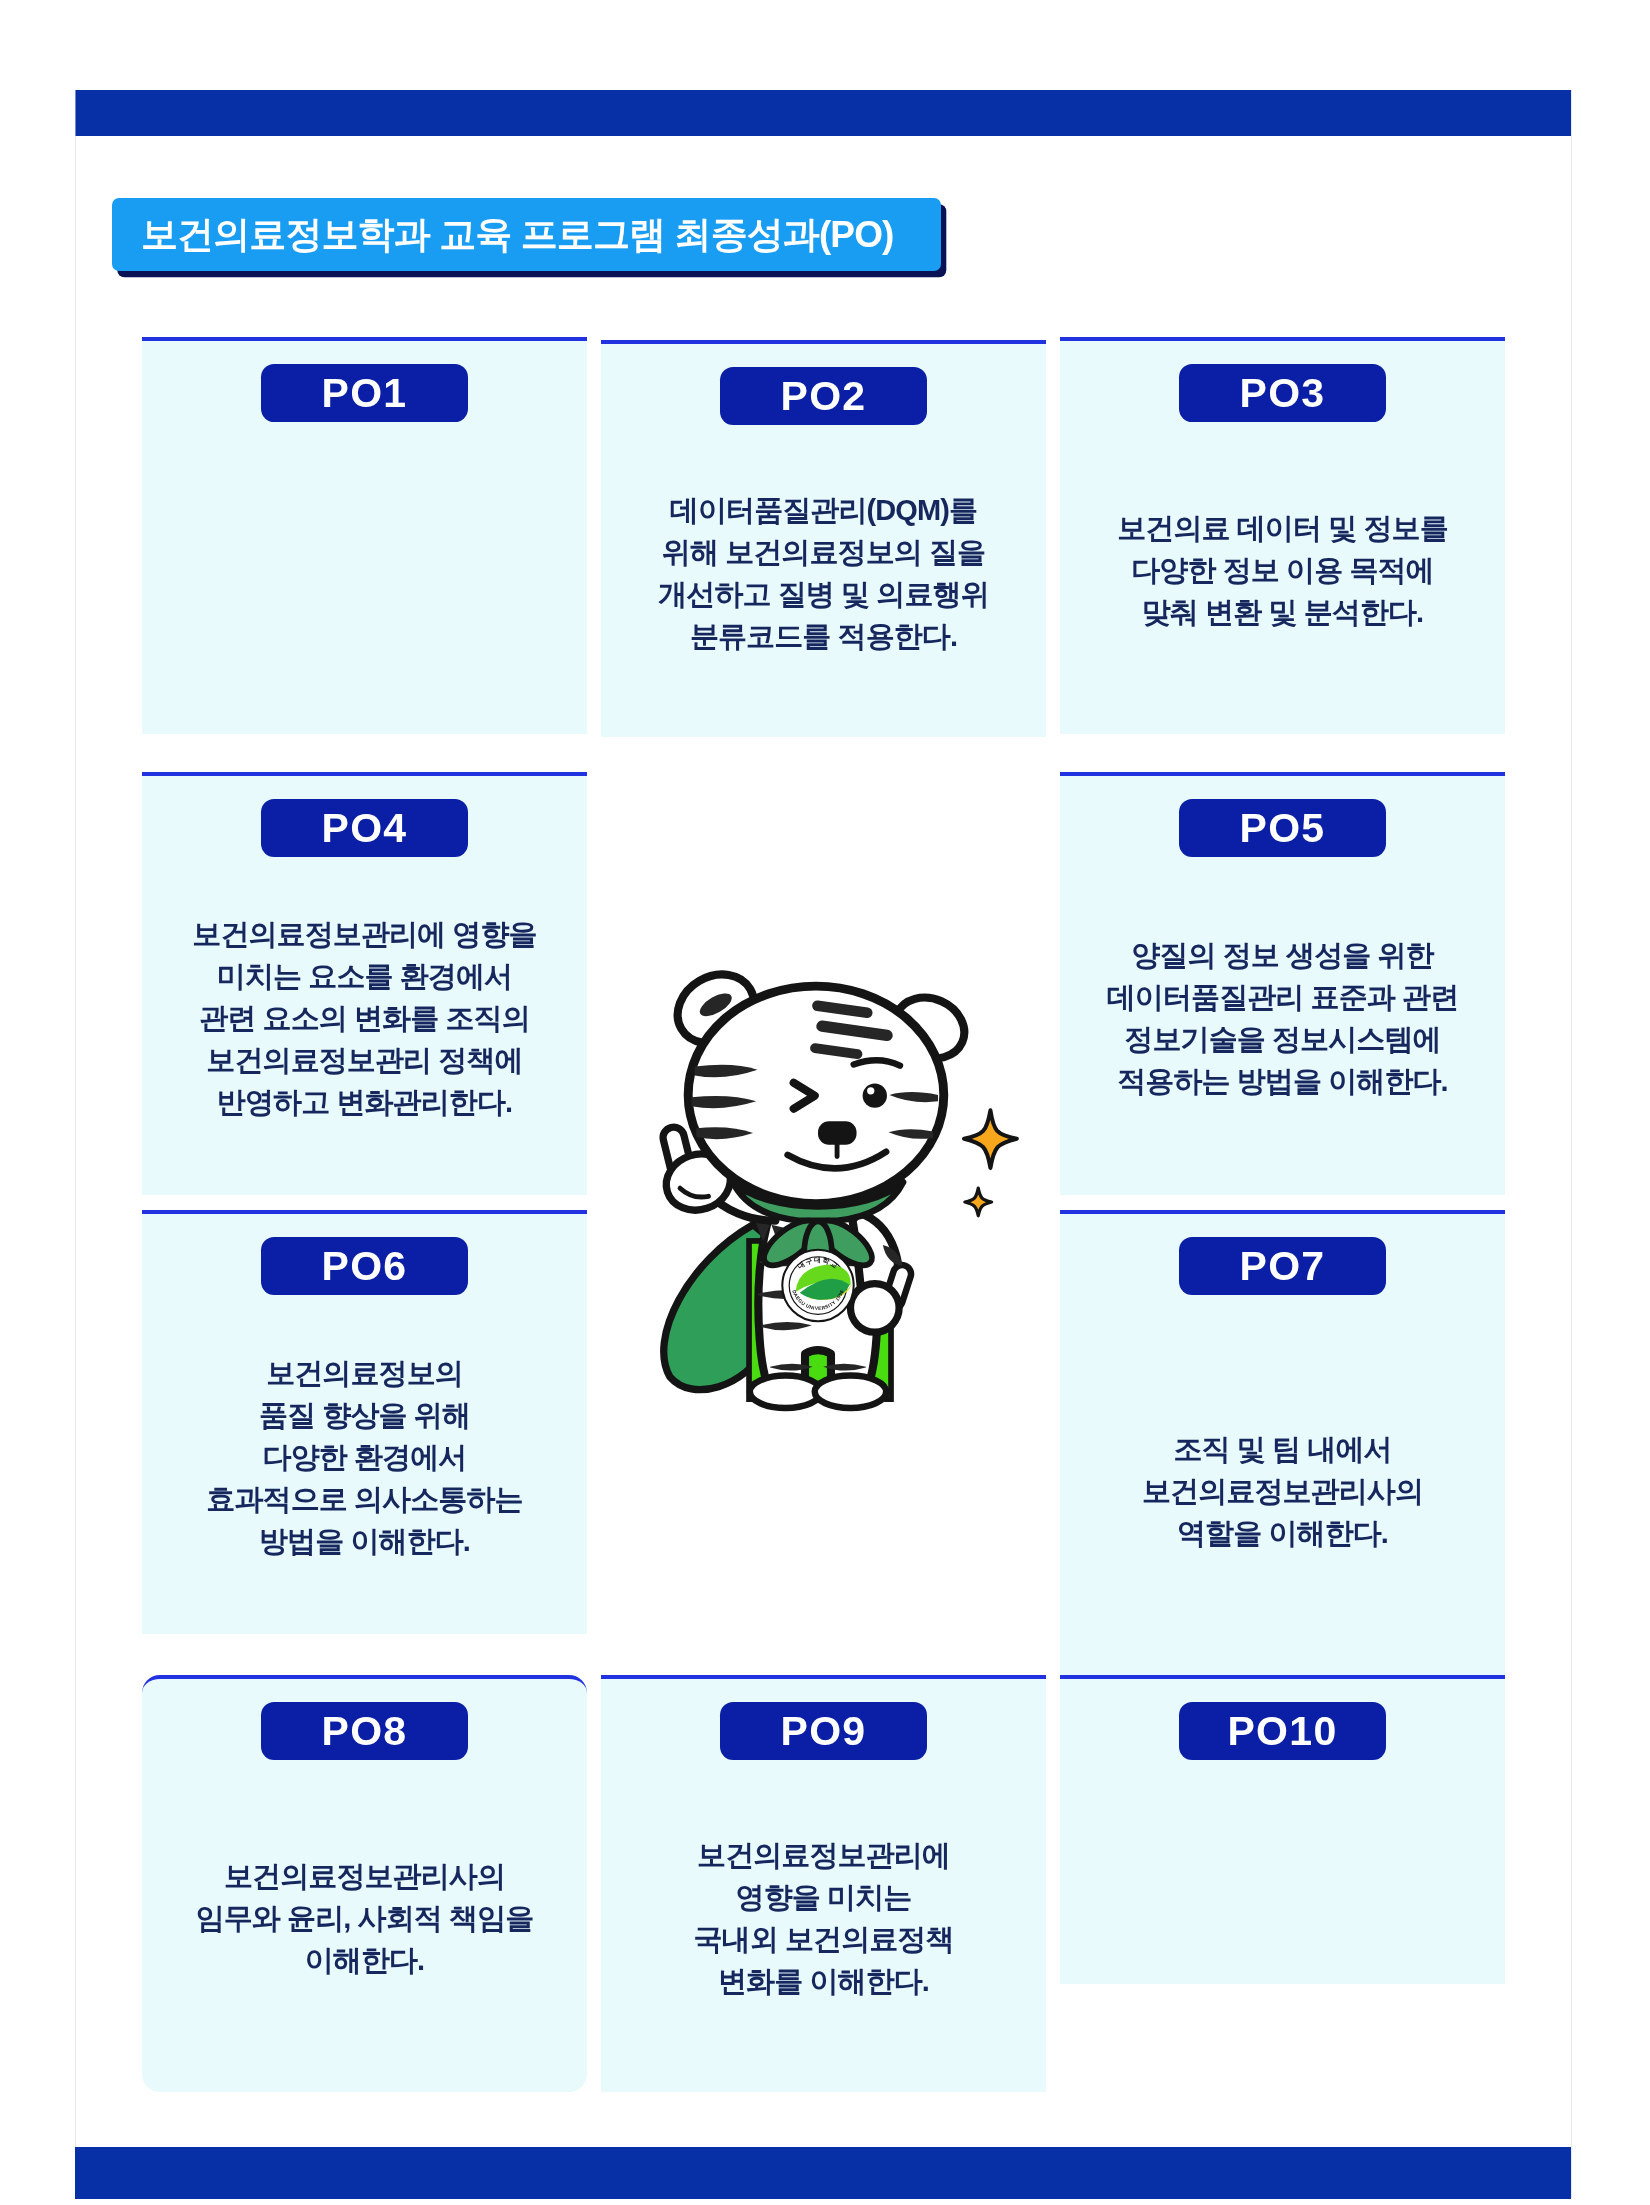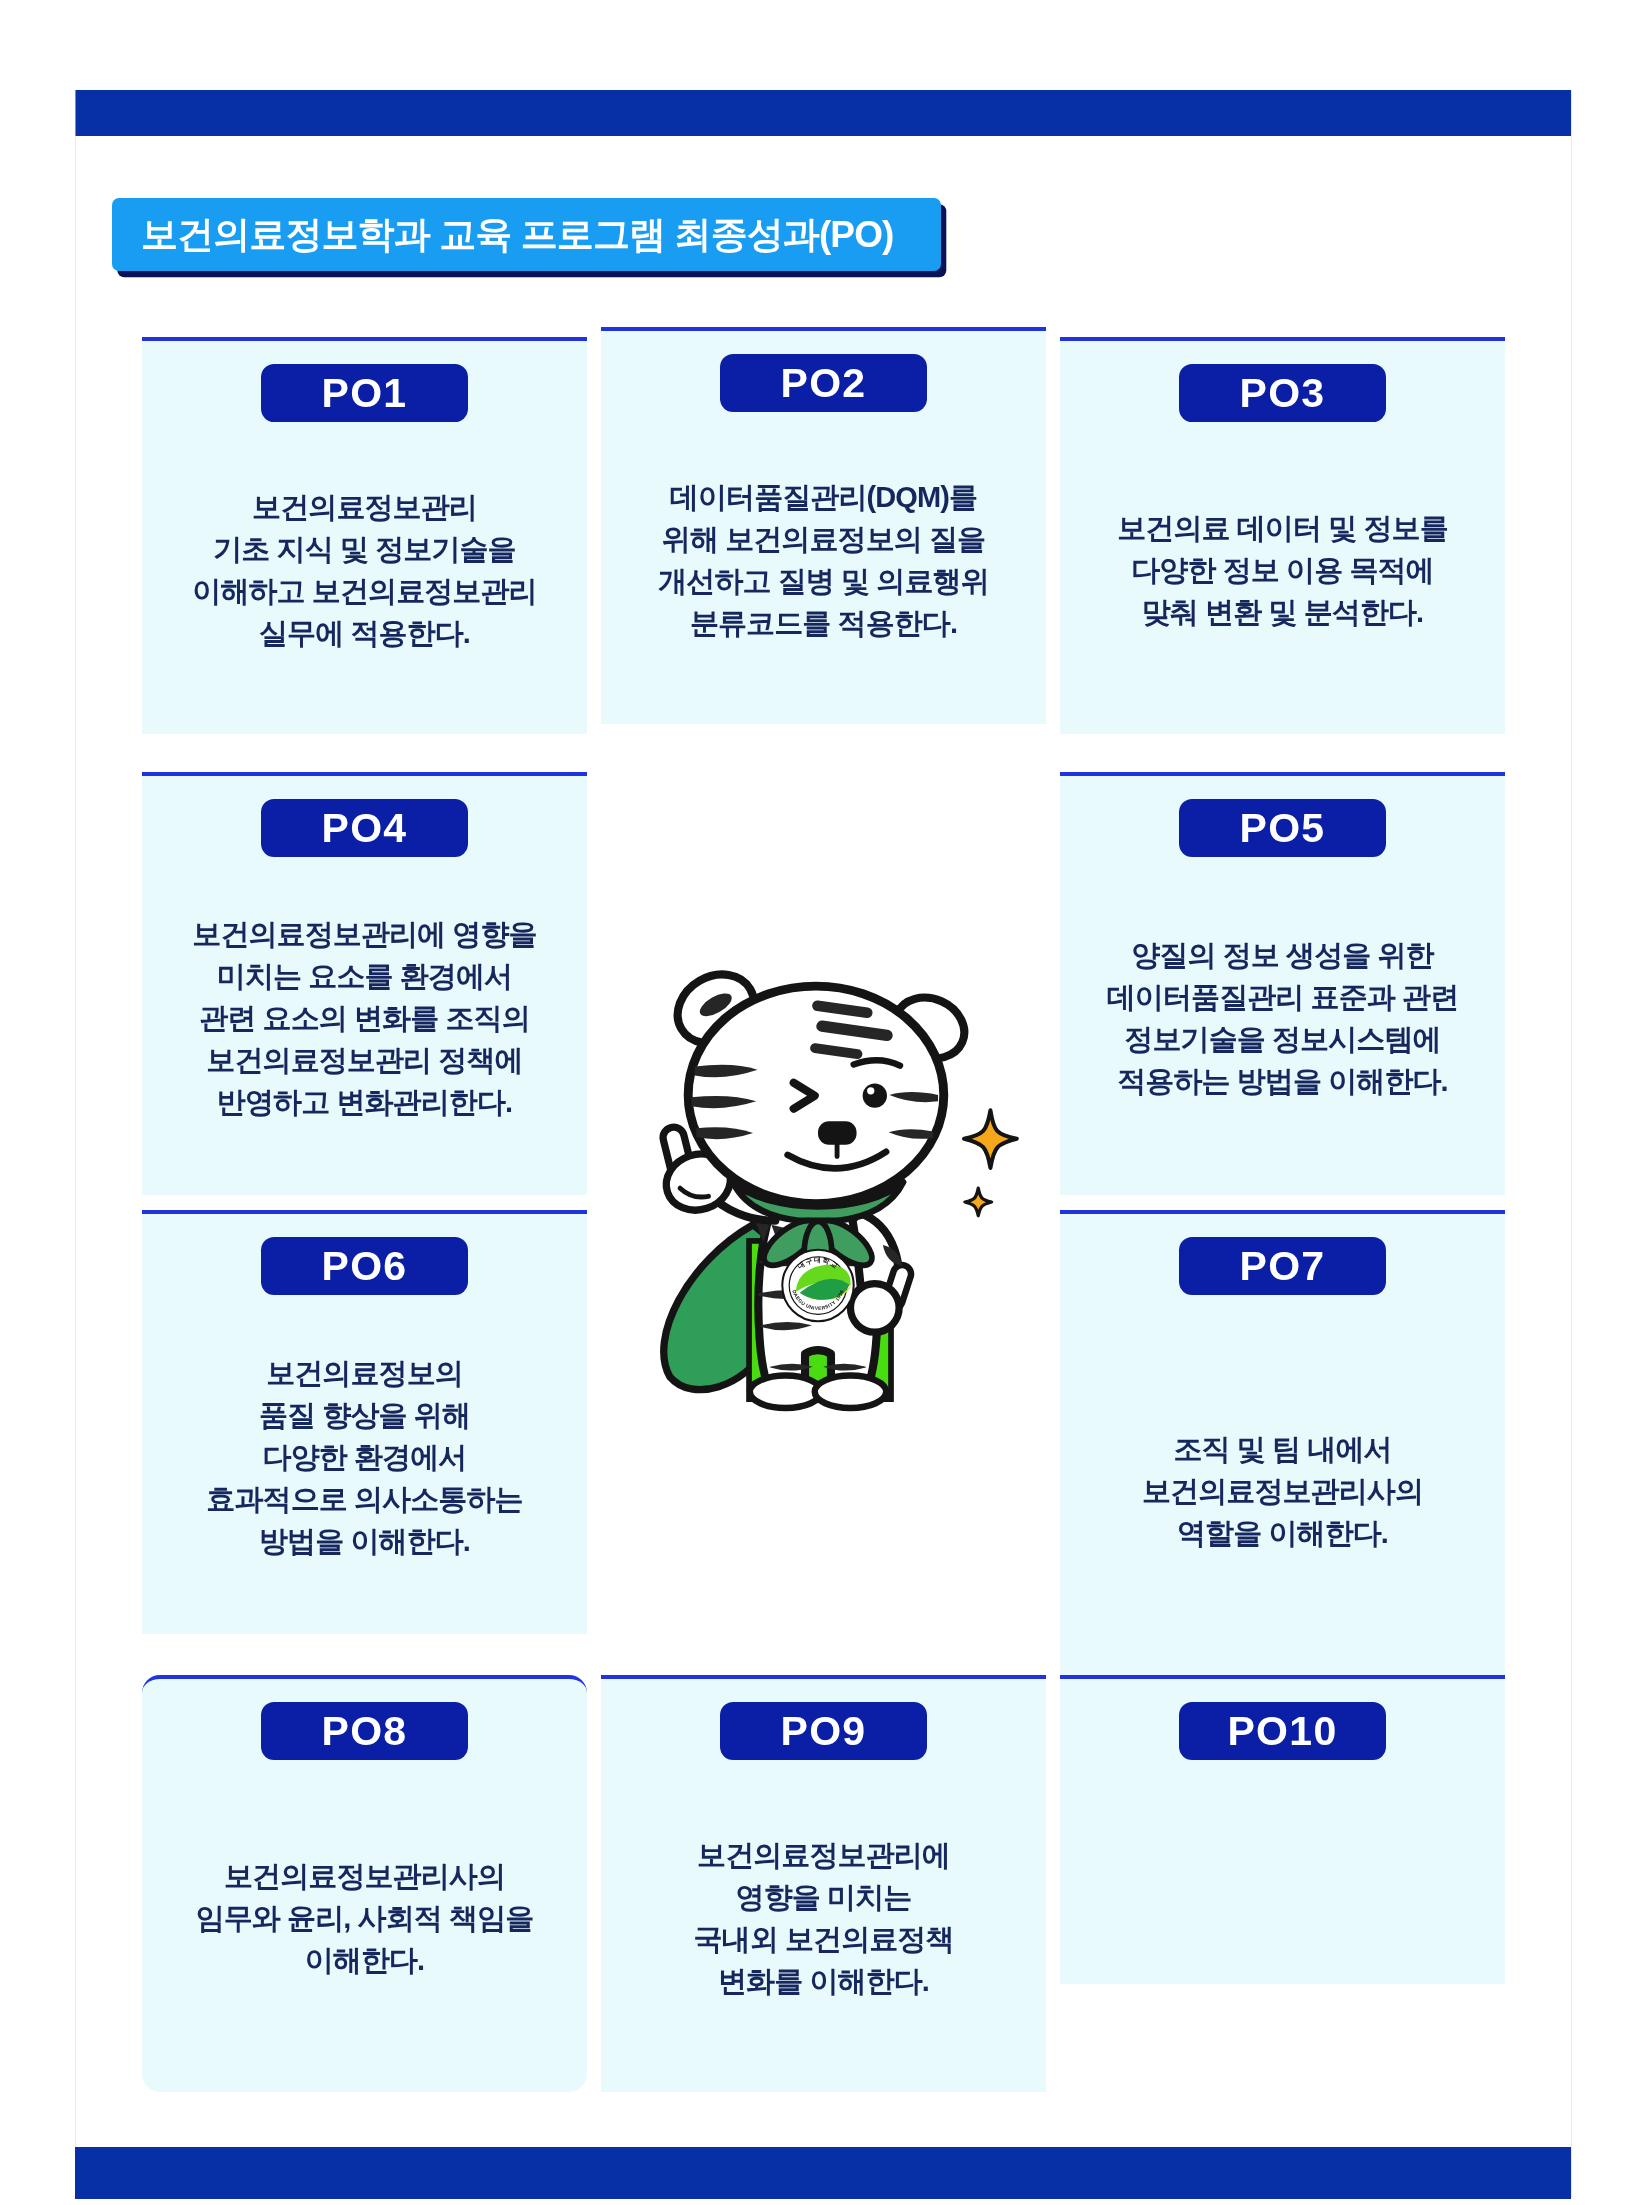--- a/index.html
+++ b/index.html
@@ -51,28 +51,22 @@
   <div id="frame-left" class="frame-line"></div>
   <div id="frame-right" class="frame-line"></div>
 
   <div id="title-banner">
     <span class="title-text">보건의료정보학과 교육 프로그램 최종성과(PO)</span>
   </div>
 
   <div id="cards-root">
       <div class="po-card" style="left: 142px; top: 337px; width: 445px; height: 397px;">
     <div class="po-badge">PO1</div>
-    <div class="po-text">
-          <div class="po-line">보건의료정보관리</div>
-          <div class="po-line">기초 지식 및 정보기술을</div>
-          <div class="po-line">이해하고 보건의료정보관리</div>
-          <div class="po-line">실무에 적용한다.</div>
-        </div>
-  </div>
-      <div class="po-card" style="left: 601px; top: 327px; width: 445px; height: 397px;">
+  </div>
+      <div class="po-card" style="left: 601px; top: 340px; width: 445px; height: 397px;">
     <div class="po-badge">PO2</div>
     <div class="po-text">
           <div class="po-line">데이터품질관리(DQM)를</div>
           <div class="po-line">위해 보건의료정보의 질을</div>
           <div class="po-line">개선하고 질병 및 의료행위</div>
           <div class="po-line">분류코드를 적용한다.</div>
         </div>
   </div>
       <div class="po-card" style="left: 1060px; top: 337px; width: 445px; height: 397px;">
     <div class="po-badge">PO3</div>

